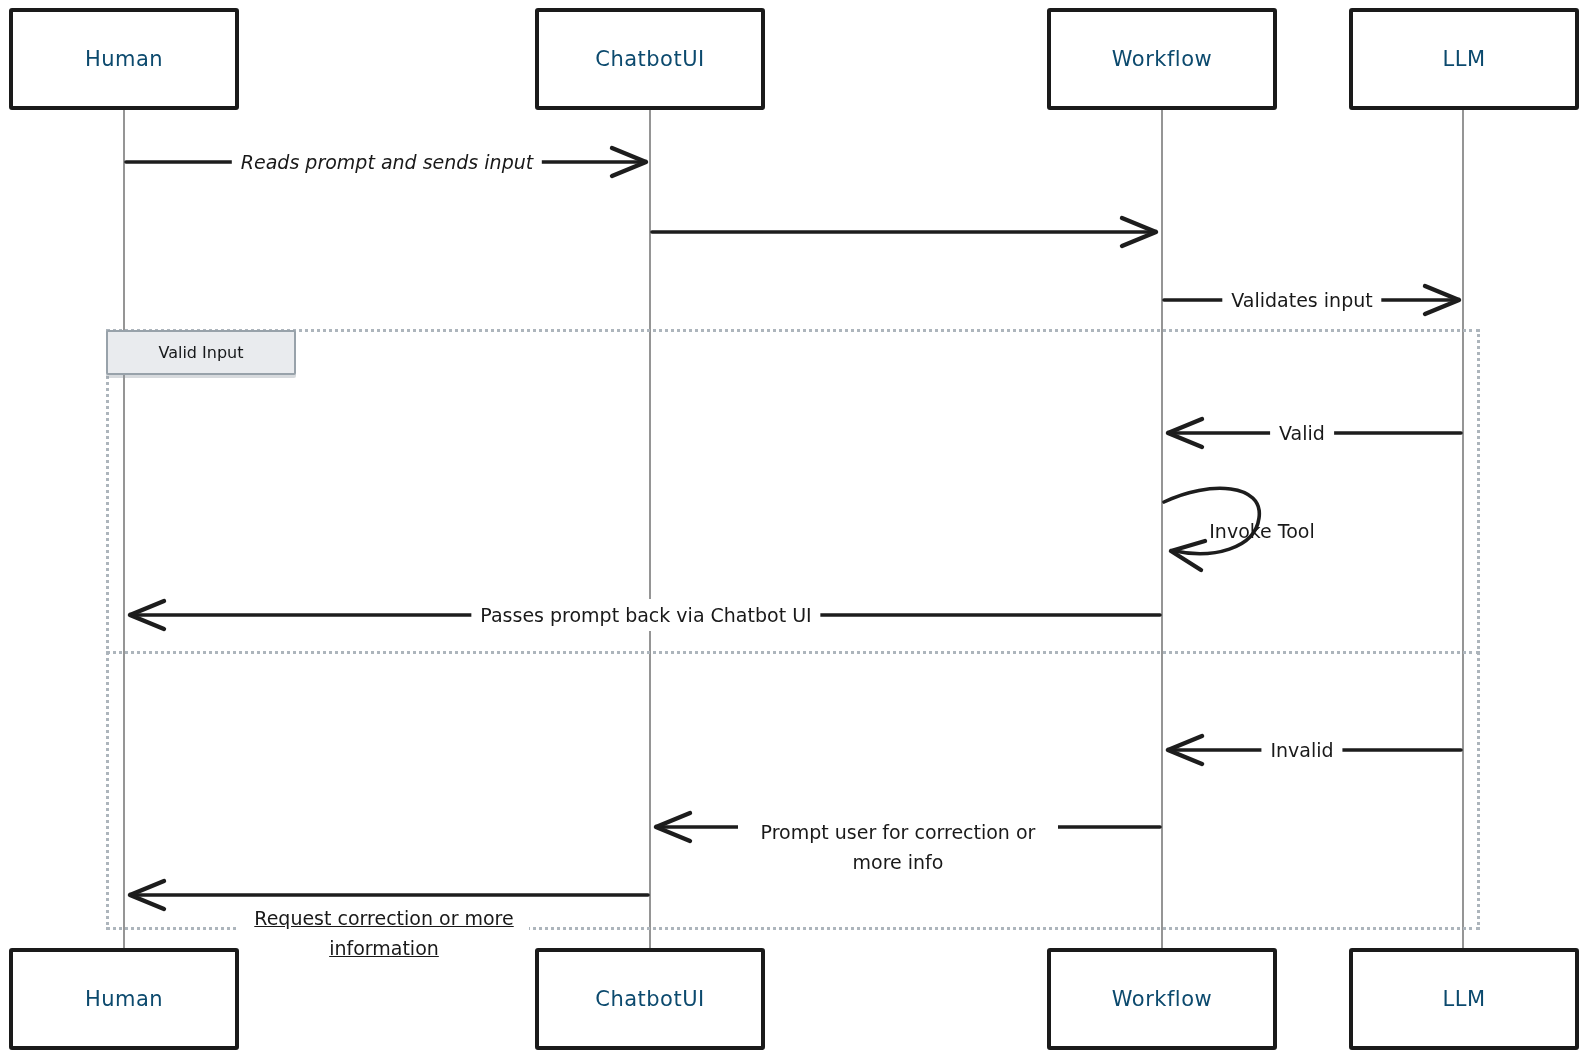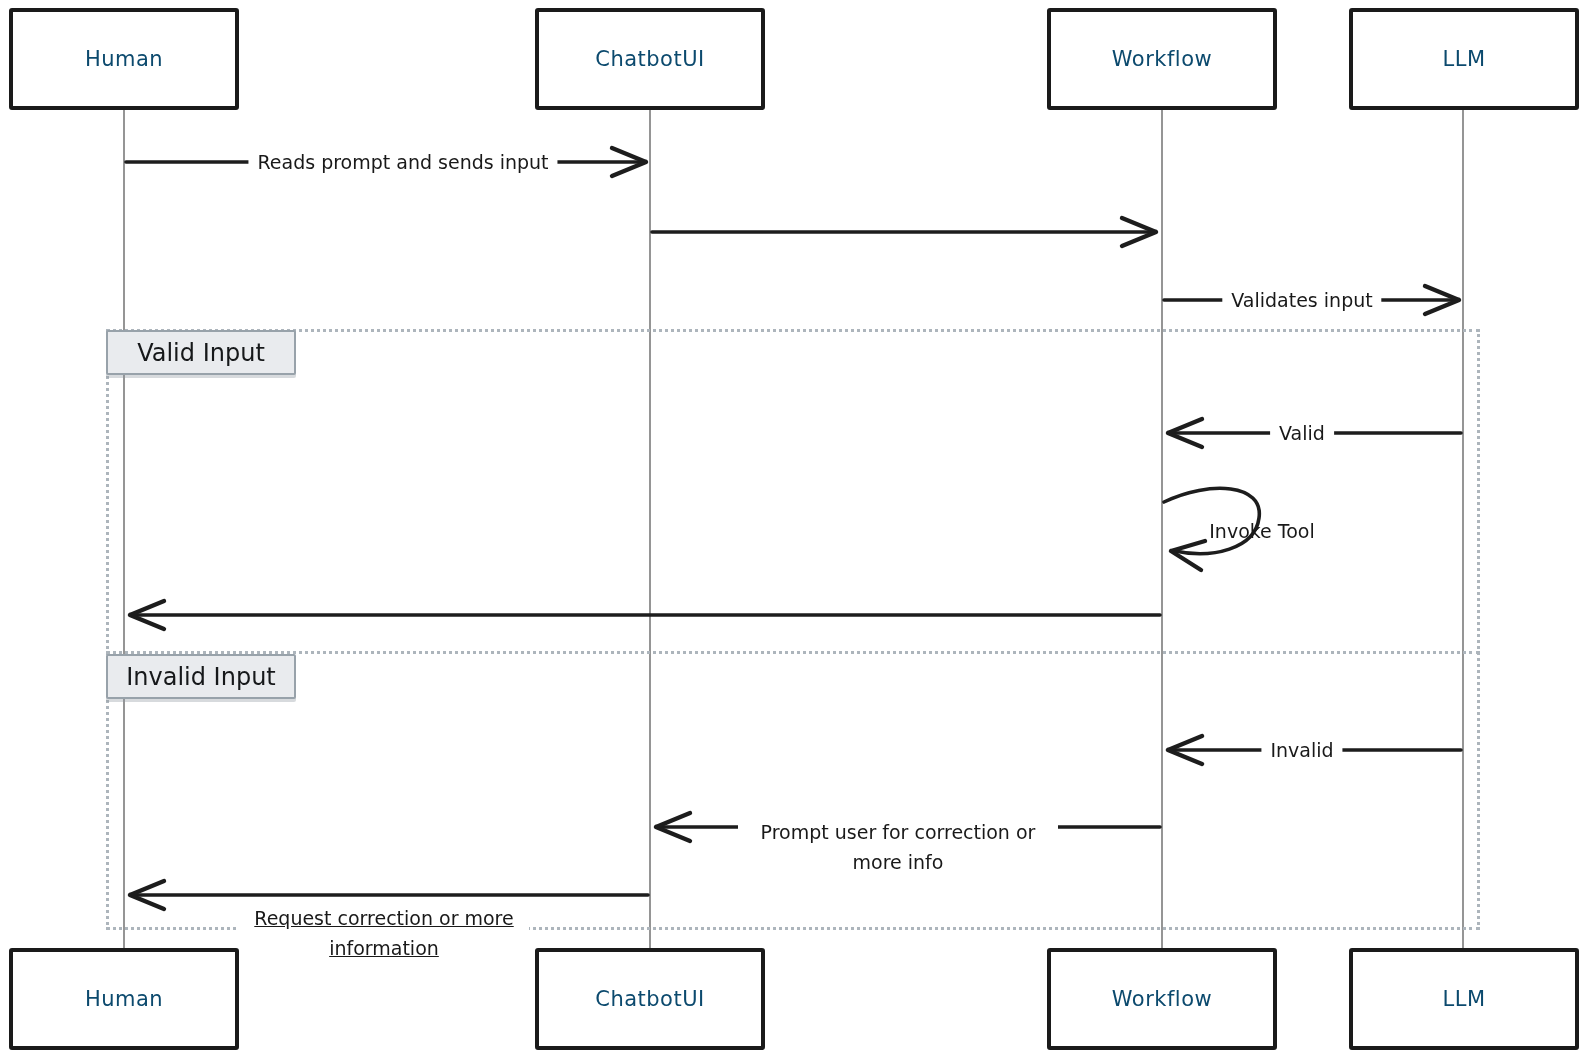--- a/index.html
+++ b/index.html
@@ -53,21 +53,21 @@
     position: absolute;
     left: 106px;
     width: 186px; height: 41px;
     background: #e9ebee;
     border: 2.5px solid #98a2aa;
     border-radius: 2px;
     box-shadow: 0 3px 0 rgba(140,150,158,0.35);
     display: flex;
     align-items: center;
     justify-content: center;
-    font-size: 24px;
+    font-size: 16px;
     color: #16181a;
     z-index: 4;
   }
 
   .msg-label {
     position: absolute;
     transform: translate(-50%, -50%);
     background: #ffffff;
     padding: 1px 9px;
     font-size: 19px;
@@ -119,23 +119,20 @@
     <path class="shaft" d="M648 895 L134 895"></path>
     <path class="head" d="M164 881 L130 895 M164 909 L130 895"></path>
   </svg>
 
   <div class="alt-frame"></div>
   <div class="alt-divider"></div>
 
   <div class="frame-label" style="top:330px;">
     <span>Valid Input</span>
   </div>
-  <div class="frame-label" style="top:654px;">
-    <span>Invalid Input</span>
-  </div>
 
   <div class="actor" style="left:9px;    top:8px;">
     <span>Human</span>
   </div>
   <div class="actor" style="left:535px;  top:8px;">
     <span>ChatbotUI</span>
   </div>
   <div class="actor" style="left:1047px; top:8px;">
     <span>Workflow</span>
   </div>
@@ -149,21 +146,22 @@
   <div class="actor" style="left:535px;  top:948px;">
     <span>ChatbotUI</span>
   </div>
   <div class="actor" style="left:1047px; top:948px;">
     <span>Workflow</span>
   </div>
   <div class="actor" style="left:1349px; top:948px;">
     <span>LLM</span>
   </div>
 
-  <div class="msg-label" style="left:403px; top:162px;">Reads prompt and sends input</div>
+  <div class="msg-label" style="left:387px; top:162px;font-style:italic;">Reads prompt and sends input</div>
   <div class="msg-label" style="left:1302px; top:300px;">Validates input</div>
   <div class="msg-label" style="left:1302px; top:433px;">Valid</div>
   <div class="msg-label no-bg" style="left:1262px; top:531px;">Invoke Tool</div>
+  <div class="msg-label" style="left:646px; top:615px;">Passes prompt back via Chatbot UI</div>
   <div class="msg-label" style="left:1302px; top:750px;">Invalid</div>
   <div class="msg-label wrap" style="left:898px; top:827px; width:312px;margin-top:20px;">Prompt user for correction or more info</div>
   <div class="msg-label wrap" style="left:384px; top:933px; width:282px;text-decoration:underline;">Request correction or more information</div>
 
 </div>
 
 </body></html>

